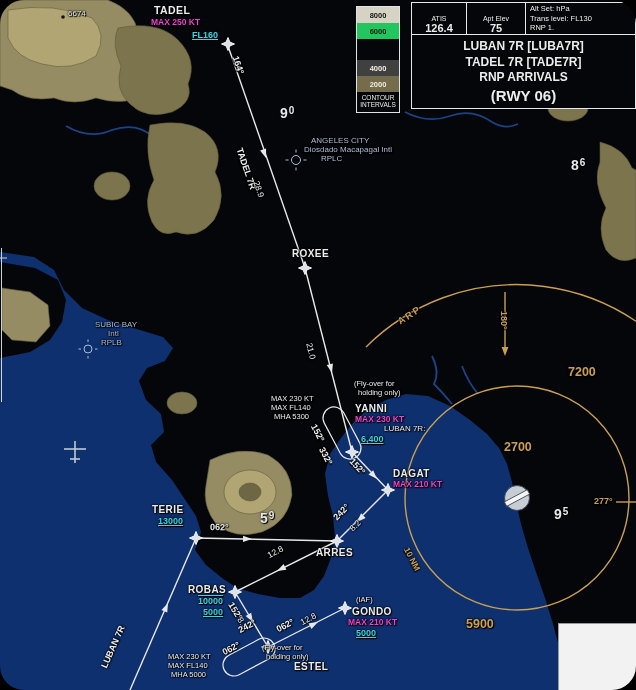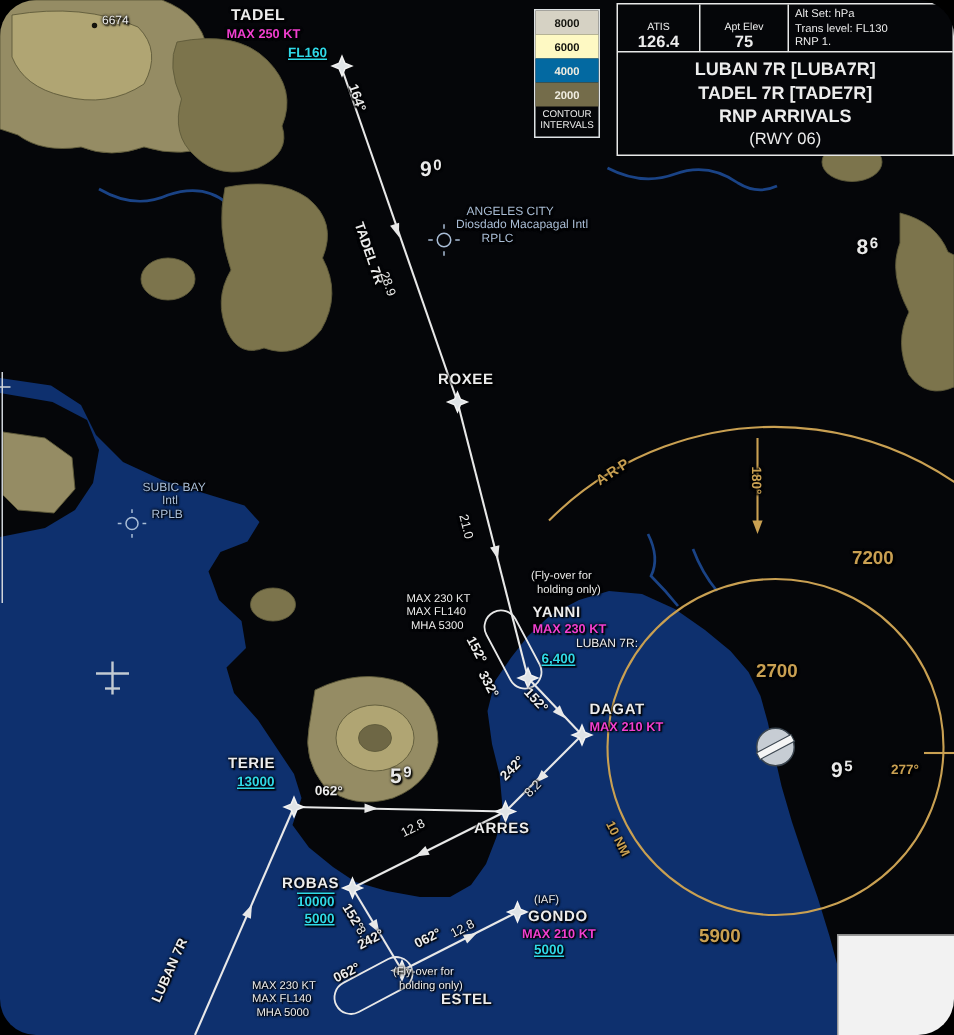--- a/index.html
+++ b/index.html
@@ -33,21 +33,21 @@
   .hdr-row{display:flex;border-bottom:1px solid #e8e8e8;height:31px;}
   .hdr-cell{display:flex;flex-direction:column;align-items:center;justify-content:flex-end;}
   .hdr-c1{width:54px;}
   .hdr-c2{width:58px;border-left:1px solid #e8e8e8;border-right:1px solid #e8e8e8;}
   .hdr-c3{flex:1;align-items:flex-start;justify-content:center;padding-left:4px;}
   .hdr-lab{font-size:7px;}
   .hdr-val{font-size:11px;font-weight:bold;}
   .hdr-line{font-size:7.5px;line-height:1.3;}
   .hdr-title{text-align:center;padding:4px 0 3px 0;}
   .t1{font-size:12px;font-weight:bold;line-height:1.3;}
-  .t2{font-size:11px;font-weight:normal;line-height:1.3;}
+  .t2{font-size:15px;font-weight:bold;line-height:1.3;}
   .inset{position:absolute;left:558px;top:623px;width:78px;height:67px;background:#f2f2f2;
          border-left:1px solid #999;border-top:1px solid #999;}
 </style>
 </head>
 <body>
 
 <div id="chart">
 
   <svg width="636" height="690" viewBox="0 0 636 690">
 
@@ -177,21 +177,21 @@
 
   <div class="lbl apt" style="left:311px;top:137px;">ANGELES CITY</div>
   <div class="lbl apt" style="left:304px;top:146px;">Diosdado Macapagal Intl</div>
   <div class="lbl apt" style="left:321px;top:155px;">RPLC</div>
 
   <div class="lbl wpt" style="left:292px;top:249px;">ROXEE</div>
   <div class="lbl dst rot" style="left:313px;top:342px;transform:rotate(76deg);">21.0</div>
 
   <div class="lbl gold rot" style="left:396px;top:318px;font-size:9.5px;font-weight:bold;letter-spacing:2px;transform:rotate(-33deg);">ARP</div>
   <div class="lbl gold trk rot" style="left:508px;top:311px;transform:rotate(90deg);">180°</div>
-  <div class="lbl gold trk" style="left:594px;top:497px;margin-top:12px;">277°</div>
+  <div class="lbl gold trk" style="left:594px;top:497px;">277°</div>
   <div class="lbl gold rot" style="left:410px;top:546px;font-size:8.5px;font-weight:bold;transform:rotate(63deg);">10 NM</div>
   <div class="lbl gold msa" style="left:568px;top:366px;">7200</div>
   <div class="lbl gold msa" style="left:504px;top:441px;">2700</div>
   <div class="lbl gold msa" style="left:466px;top:618px;">5900</div>
 
   <div class="lbl apt" style="left:95px;top:321px;">SUBIC BAY</div>
   <div class="lbl apt" style="left:108px;top:330px;">Intl</div>
   <div class="lbl apt" style="left:101px;top:339px;">RPLB</div>
 
   <div class="lbl note" style="left:354px;top:380px;">(Fly-over for</div>
@@ -240,24 +240,24 @@
   <div class="lbl wpt" style="left:352px;top:607px;">GONDO</div>
   <div class="lbl spd" style="left:348px;top:618px;">MAX 210 KT</div>
   <div class="lbl altc" style="left:356px;top:629px;">5000</div>
 
   <div class="lbl trk rot" style="left:100px;top:666px;transform:rotate(-66deg);">LUBAN 7R</div>
 
   <div class="legend">
     <div class="legend-band" style="background:#d6d2c4;color:#15150f;">
         <span>8000</span>
       </div>
-    <div class="legend-band" style="background:#fef9c3;color:#15150f;align-items:center;">
+    <div class="legend-band" style="background:#22c55e;color:#15150f;align-items:center;">
         <span>6000</span>
       </div>
-    <div class="legend-band" style="background:#0369a1;color:#f0ede0;">
+    <div class="legend-band" style="background:#404040;color:#f0ede0;margin-top:21px;">
         <span>4000</span>
       </div>
     <div class="legend-band" style="background:#746c4a;color:#f0ede0;">
         <span>2000</span>
       </div>
     <div class="legend-caption">
       <div>CONTOUR</div>
       <div>INTERVALS</div>
     </div>
   </div>

